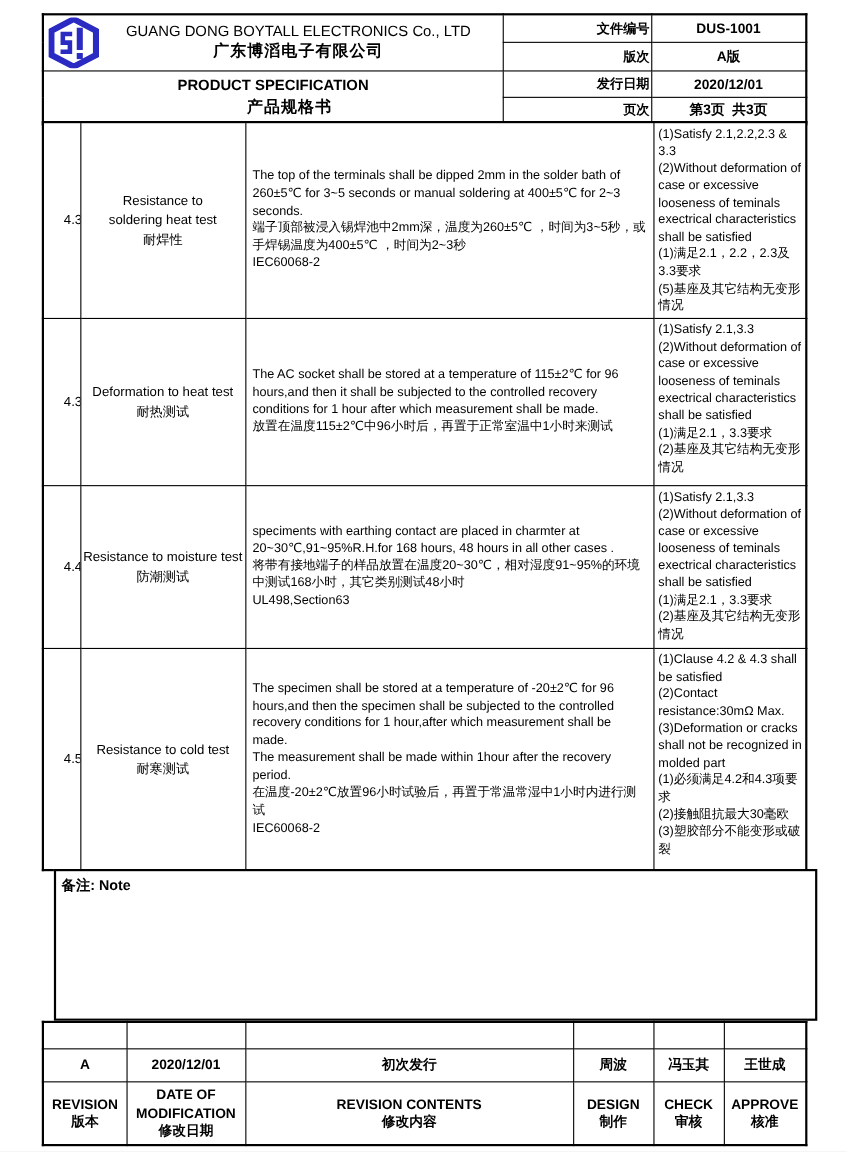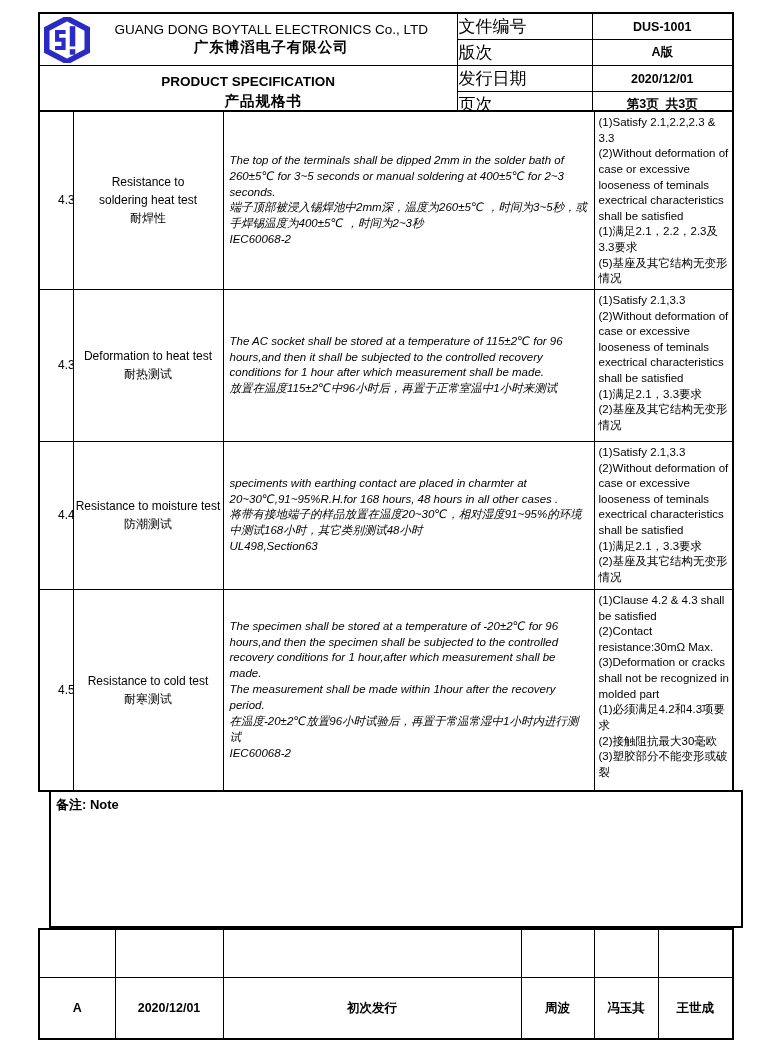--- a/index.html
+++ b/index.html
@@ -16,28 +16,28 @@
   .header-table{left:38px;top:12px;width:694px;height:96px;}
   .company-cell{padding:2px 4px;}
   .company-wrap{display:flex;align-items:center;}
   .logo{flex:0 0 46px;height:46px;}
   .company-names{flex:1;text-align:center;}
   .company-en{font-weight:normal;font-size:13.5px;line-height:1.3;}
   .company-cn{font-weight:bold;font-size:14.5px;line-height:1.35;letter-spacing:1px;}
   .spec-cell{text-align:center;}
   .title-en{font-weight:bold;font-size:13.5px;line-height:1.45;}
   .title-cn{font-weight:bold;font-size:14.5px;line-height:1.4;letter-spacing:1px;padding-left:30px;}
-  .hl{font-weight:normal;font-size:17px;text-align:left;}
+  .hl{font-weight:bold;font-size:12px;text-align:right;}
   .hv{font-weight:bold;font-size:12.5px;text-align:center;white-space:pre-wrap;}
 
   
   .main-table{left:38px;top:110px;width:694px;height:680px;}
   .cell-no{text-align:center;font-size:12px;padding-left:18px;}
   .cell-name{text-align:center;font-size:12px;line-height:1.5;white-space:pre-line;padding:0 1px;}
-  .cell-desc{font-size:11.5px;line-height:1.38;white-space:pre-wrap;padding:4px 5px 4px 6px;text-align:left;font-style:italic;}
+  .cell-desc{font-size:11.5px;line-height:1.38;white-space:pre-wrap;padding:4px 5px 4px 6px;text-align:left;}
   .cell-crit{font-size:11.5px;line-height:1.36;white-space:pre-wrap;padding:3px 2px 2px 4px;text-align:left;vertical-align:top;}
 
   
   .note-box{
     position:absolute;left:49px;top:790px;width:694px;height:138px;
     border:2.5px solid #000;box-sizing:border-box;background:#fff;
   }
   .note-label{font-weight:bold;font-size:13px;padding:4px 0 0 5px;}
 
   
@@ -181,16 +181,31 @@
       <td></td>
     </tr>
     <tr style="height:30px">
       <td class="rev-entry">A</td>
       <td class="rev-entry">2020/12/01</td>
       <td class="rev-entry">初次发行</td>
       <td class="rev-entry">周波</td>
       <td class="rev-entry">冯玉其</td>
       <td class="rev-entry">王世成</td>
     </tr>
+    <tr style="height:58px">
+      <td class="rev-head">REVISION
+版本</td>
+      <td class="rev-head">DATE OF
+MODIFICATION
+修改日期</td>
+      <td class="rev-head">REVISION CONTENTS
+修改内容</td>
+      <td class="rev-head">DESIGN
+制作</td>
+      <td class="rev-head">CHECK
+审核</td>
+      <td class="rev-head">APPROVE
+核准</td>
+    </tr>
   </tbody>
     </table>
 
 </div>
 
 </body></html>

